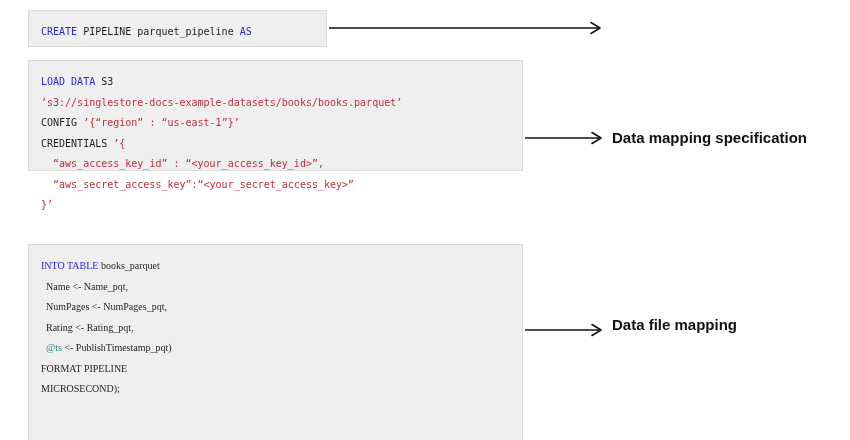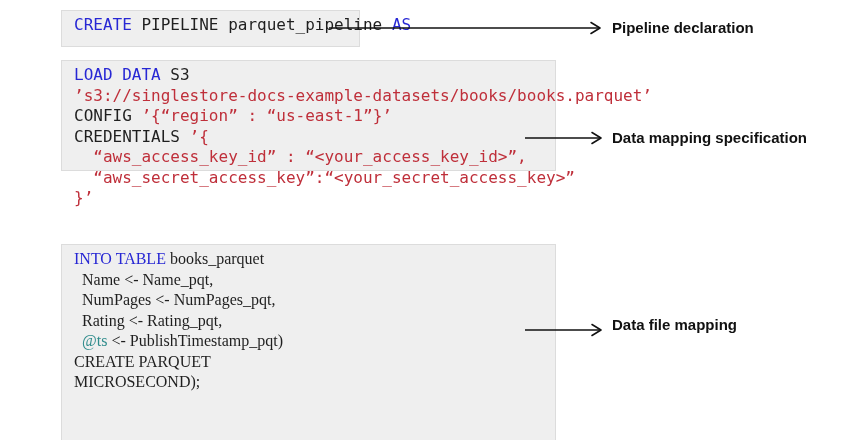--- a/index.html
+++ b/index.html
@@ -7,21 +7,21 @@
     --block_bg:#efefef; --block_border:#dcdcdc; --arrow:#111111; --label_text:#111111;
   }
   * { margin:0; padding:0; box-sizing:border-box; }
   html,body { background:#ffffff; }
   .canvas {
     position:relative; width:850px; height:440px; background:#ffffff; overflow:hidden;
     font-family:"DejaVu Sans Mono","Liberation Mono",monospace;
   }
   .code-block {
     position:absolute; background:var(--block_bg); border:1px solid var(--block_border);
-    padding:4px 12px; font-size:16px; color:var(--plain);margin-left:33px;
+    padding:11px 12px; font-size:10px; color:var(--plain);
   }
   .code-line { white-space:pre; line-height:20.5px; }
   .tok-kw  { color:var(--keyword); }
   .tok-str { color:var(--string); }
   .tok-var { color:var(--variable); }
   .tok-pl  { color:var(--plain); }
   .arrow { position:absolute; display:block; }
   .annotation-label {
     position:absolute; left:612px; height:20px; line-height:20px;
     font-family:"Liberation Sans","DejaVu Sans",sans-serif;
@@ -55,38 +55,37 @@
       <div class="code-line"><span class="tok-str">  “aws_secret_access_key”:“&lt;your_secret_access_key&gt;”</span></div>
       <div class="code-line"><span class="tok-str">}’</span></div>
     </div>
 
   <div id="block-3" class="code-block">
       <div class="code-line"><span class="tok-kw">INTO TABLE</span><span class="tok-pl"> books_parquet</span></div>
       <div class="code-line"><span class="tok-pl">  Name &lt;- Name_pqt,</span></div>
       <div class="code-line"><span class="tok-pl">  NumPages &lt;- NumPages_pqt,</span></div>
       <div class="code-line"><span class="tok-pl">  Rating &lt;- Rating_pqt,</span></div>
       <div class="code-line"><span class="tok-pl">  </span><span class="tok-var">@ts</span><span class="tok-pl"> &lt;- PublishTimestamp_pqt)</span></div>
-      <div class="code-line"><span class="tok-pl">CREATE PARQUET</span></div>
+      <div class="code-line"><span class="tok-pl">FORMAT PIPELINE</span></div>
       <div class="code-line"><span class="tok-pl">MICROSECOND);</span></div>
     </div>
 
   <svg id="arrow-1" class="arrow" width="272" height="16">
     <line x1="0" y1="8" x2="270" y2="8" stroke="var(--arrow)" stroke-width="1.5"></line>
     <polyline points="262,2.5 271,8 262,13.5" fill="none" stroke="var(--arrow)" stroke-width="1.5" stroke-linecap="round" stroke-linejoin="round"></polyline>
   </svg>
 
   <svg id="arrow-2" class="arrow" width="77" height="16">
     <line x1="0" y1="8" x2="75" y2="8" stroke="var(--arrow)" stroke-width="1.5"></line>
     <polyline points="67,2.5 76,8 67,13.5" fill="none" stroke="var(--arrow)" stroke-width="1.5" stroke-linecap="round" stroke-linejoin="round"></polyline>
   </svg>
 
   <svg id="arrow-3" class="arrow" width="77" height="16">
     <line x1="0" y1="8" x2="75" y2="8" stroke="var(--arrow)" stroke-width="1.5"></line>
     <polyline points="67,2.5 76,8 67,13.5" fill="none" stroke="var(--arrow)" stroke-width="1.5" stroke-linecap="round" stroke-linejoin="round"></polyline>
   </svg>
 
-  <div id="label-1" class="annotation-label">Pipeline declaration</div>
 
   <div id="label-2" class="annotation-label">Data mapping specification</div>
 
   <div id="label-3" class="annotation-label">Data file mapping</div>
 
 </div>
 
 </body></html>

